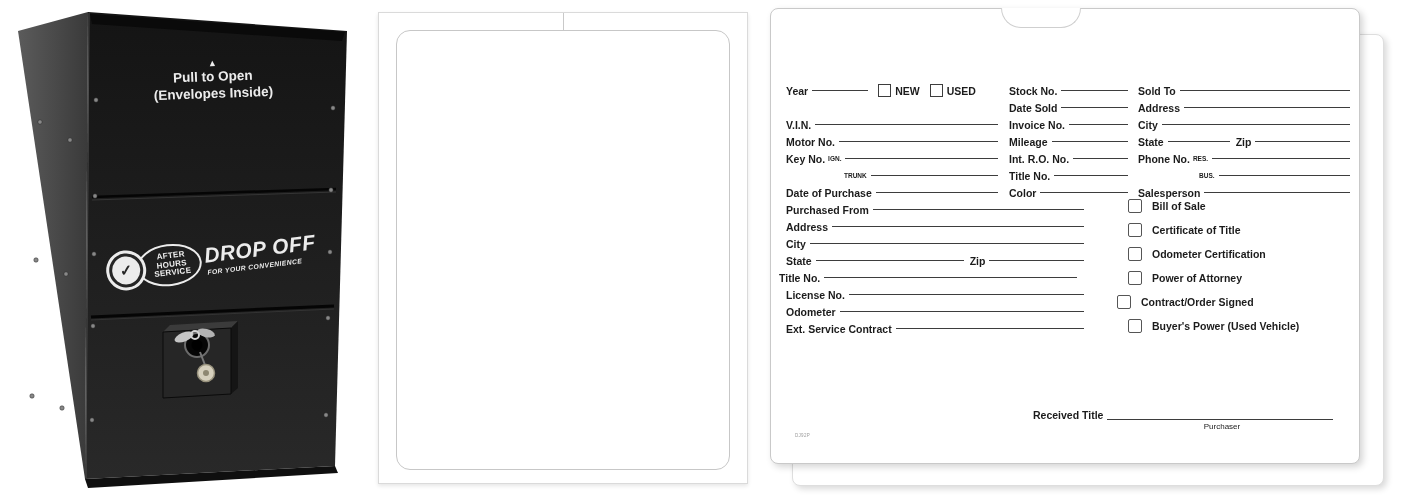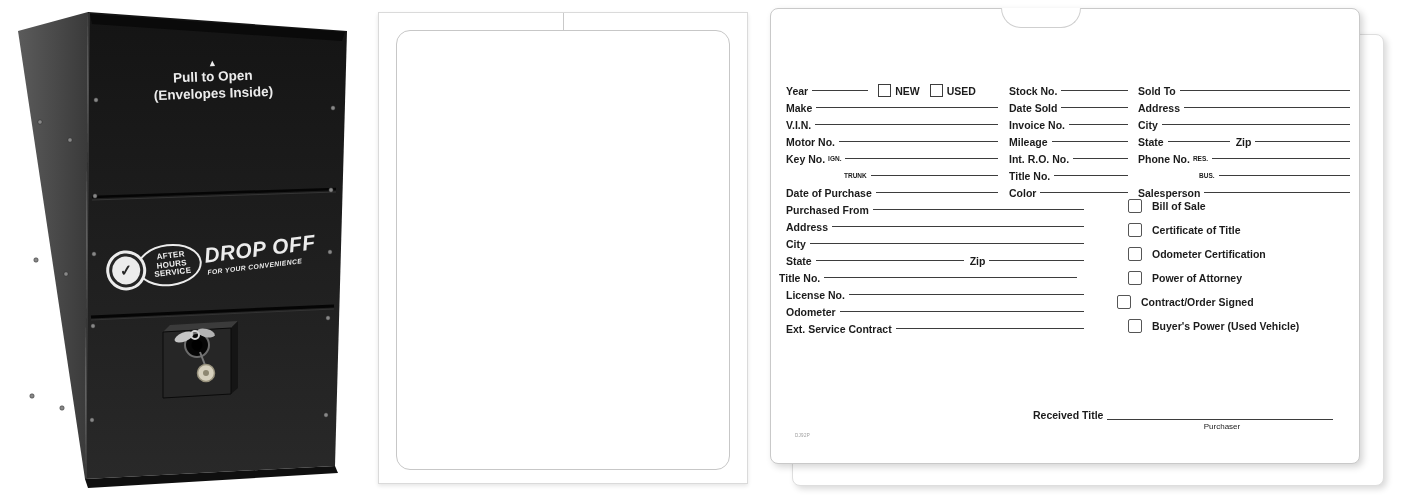--- a/index.html
+++ b/index.html
@@ -162,24 +162,20 @@
     </div>
     <div class="frow" style="left:238px;top:54px;width:119px">
       <span>Stock No.</span>
         <span class="fl"></span>
     </div>
     <div class="frow" style="left:367px;top:54px;width:212px">
       <span>Sold To</span>
         <span class="fl"></span>
     </div>
 
-    <div class="frow" style="left:15px;top:71px;width:212px">
-      <span>Make</span>
-        <span class="fl"></span>
-    </div>
     <div class="frow" style="left:238px;top:71px;width:119px">
       <span>Date Sold</span>
         <span class="fl"></span>
     </div>
     <div class="frow" style="left:367px;top:71px;width:212px">
       <span>Address</span>
         <span class="fl"></span>
     </div>
 
     <div class="frow" style="left:15px;top:88px;width:212px">

